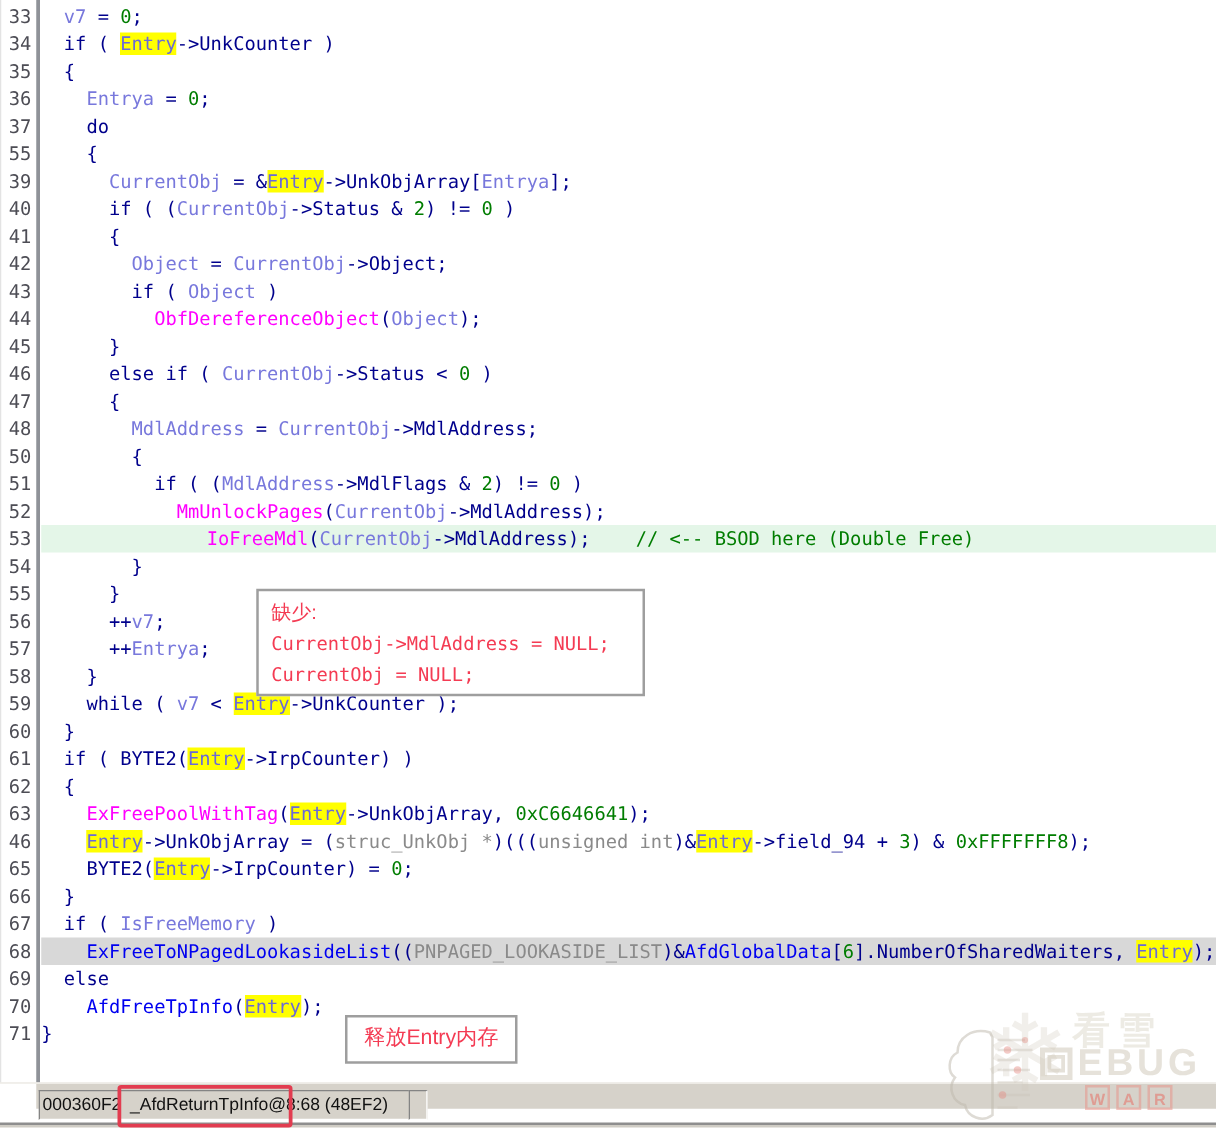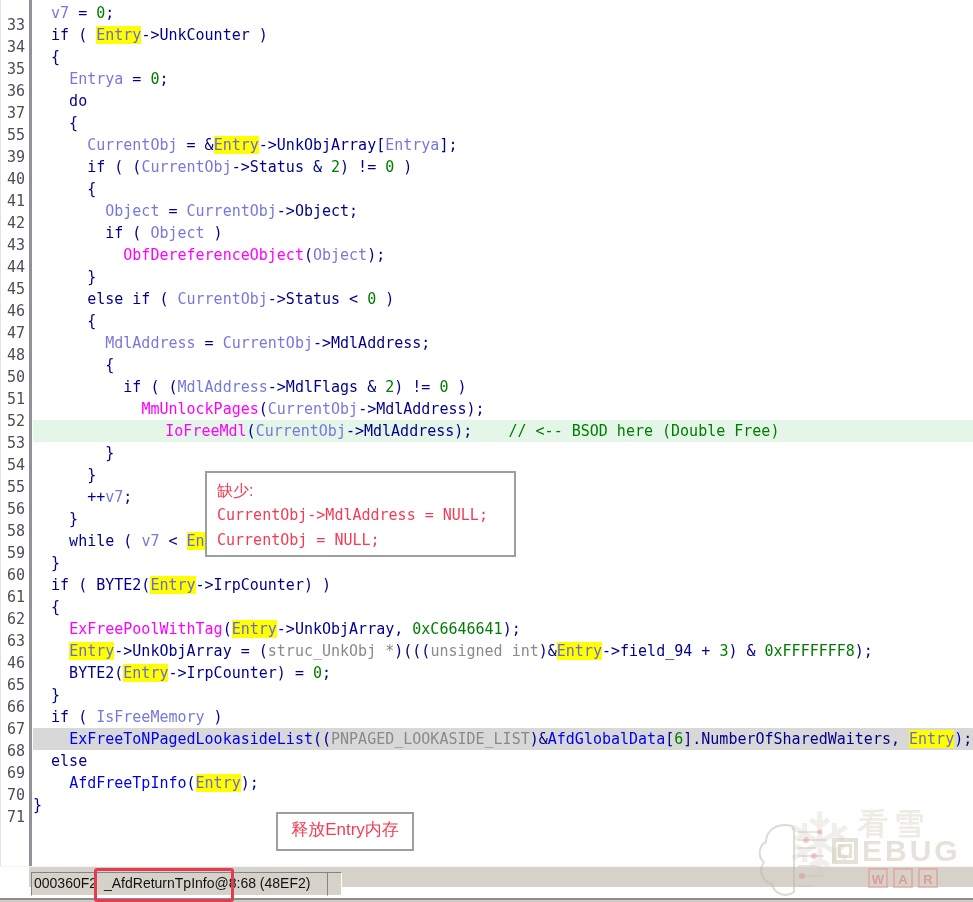--- a/index.html
+++ b/index.html
@@ -10,21 +10,21 @@
   }
   .screen{position:absolute;inset:0;}
 
   
   .gutter-sep{position:absolute;left:29px;top:0;width:3px;height:866px;background:#8f9298;}
   .left-border{position:absolute;left:0;top:0;width:1px;height:866px;background:#e3e3e3;}
 
   
   .code-area{position:absolute;left:0;top:2px;width:973px;}
   .line{position:relative;height:22px;font-size:15px;line-height:22px;}
-  .ln{position:absolute;left:0;top:12px;width:25px;text-align:right;color:#4d4d55;}
+  .ln{position:absolute;left:0;top:0;width:25px;text-align:right;color:#4d4d55;}
   .ct{display:block;margin-left:33px;height:22px;white-space:pre;}
   .ct.green{background:#e4f6e8;padding-left:42px;}
   .ct.gray{background:#d8d8d8;}
   .tk-d{color:#00008c;}
   .tk-lv{color:#7878dc;}
   .tk-im{color:#ff00ff;}
   .tk-fn{color:#0000f0;}
   .tk-n{color:#007d00;}
   .tk-c{color:#007d00;}
   .tk-g{color:#8a8a8a;}
@@ -163,20 +163,24 @@
         <span class="ln">54</span>
         <span class="ct"><span class="tk-d">        }</span></span>
       </div>
       <div class="line">
         <span class="ln">55</span>
         <span class="ct"><span class="tk-d">      }</span></span>
       </div>
       <div class="line">
         <span class="ln">56</span>
         <span class="ct"><span class="tk-d">      ++</span><span class="tk-lv">v7</span><span class="tk-d">;</span></span>
+      </div>
+      <div class="line">
+        <span class="ln">57</span>
+        <span class="ct"><span class="tk-d">      ++</span><span class="tk-lv">Entrya</span><span class="tk-d">;</span></span>
       </div>
       <div class="line">
         <span class="ln">58</span>
         <span class="ct"><span class="tk-d">    }</span></span>
       </div>
       <div class="line">
         <span class="ln">59</span>
         <span class="ct"><span class="tk-d">    while ( </span><span class="tk-lv">v7</span><span class="tk-d"> &lt; </span><span class="tk-hl">Entry</span><span class="tk-d">-&gt;UnkCounter );</span></span>
       </div>
       <div class="line">

